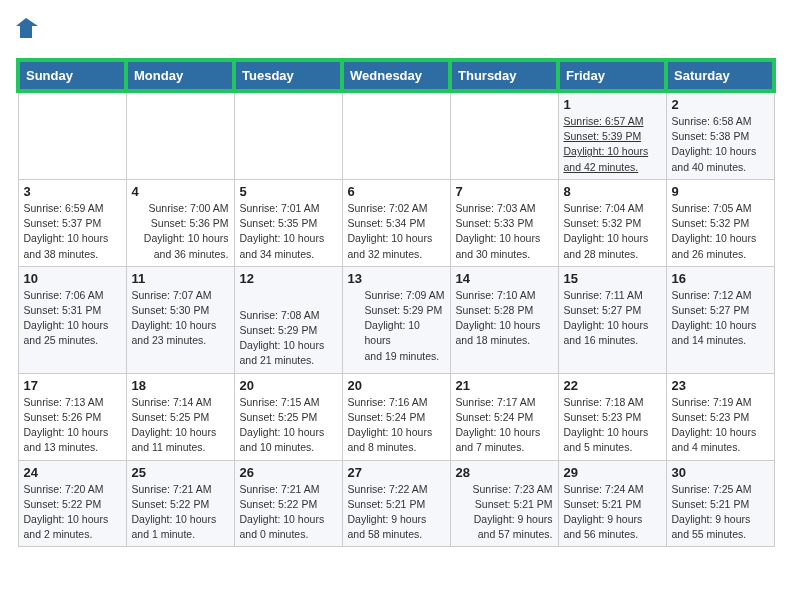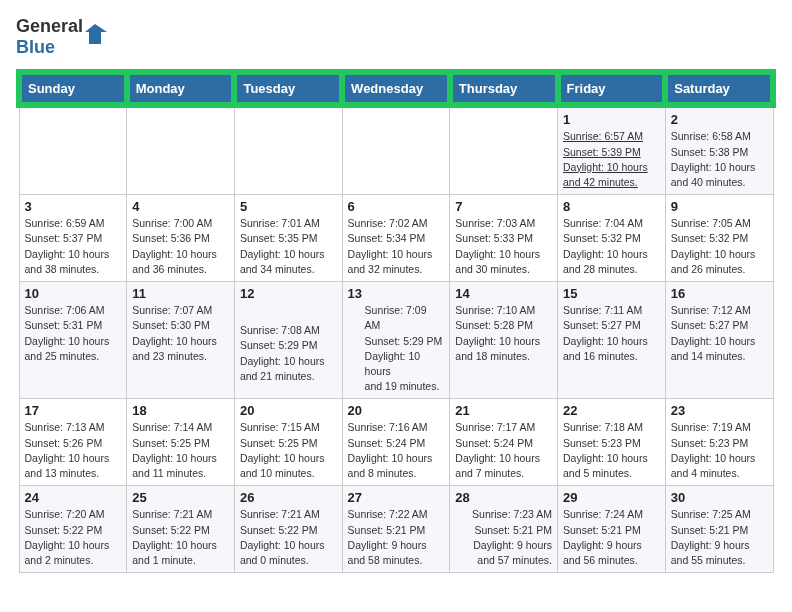--- a/index.html
+++ b/index.html
@@ -38,21 +38,21 @@
       border-collapse: collapse;
       table-layout: fixed;
     }
     thead th {
       background: #2e6da4;
       color: #fff;
       font-size: 13px;
       font-weight: bold;
       padding: 6px 6px;
       text-align: left;
-      border: 6px solid #22c55e;
+      border: 4px solid #22c55e;
     }
     tbody td {
       border: 1px solid #ccc;
       vertical-align: top;
       padding: 4px 5px;
       font-size: 11px;
       color: #333;
       height: 80px;
       background: #fff;
     }
@@ -74,23 +74,20 @@
     .empty {
       background: #fff !important;
     }
   </style>
 </head>
 <body>
 
 <div class="header">
   <div class="logo">
 <div style="display:flex;align-items:center;gap:2px;">
-  <div style="font-size:18px;font-weight:bold;color:#333;line-height:1.15;">
-    <span style="color:#333;">General</span><br><span style="color:#2e6da4;">Blue</span>
-  </div>
   <svg width="22" height="30" viewBox="0 0 22 30">
     <polygon points="10,2 22,10 16,10 16,22 4,22 4,10 0,10" fill="#2e6da4"></polygon>
   </svg>
 </div>
     </div>
   <div class="title-block">
     <div class="month-title"></div>
     <div class="location"></div>
   </div>
 </div>
@@ -132,21 +129,21 @@
       <tr>
         <td>
           <span class="day-num">3</span>
           <div class="day-info" style="white-space: pre-line;">Sunrise: 6:59 AM
 Sunset: 5:37 PM
 Daylight: 10 hours
 and 38 minutes.</div>
         </td>
         <td>
           <span class="day-num">4</span>
-          <div class="day-info" style="white-space: pre-line;">Sunrise: 7:00 AM
+          <div class="day-info" style="white-space: pre-line; text-align: right;">Sunrise: 7:00 AM
 Sunset: 5:36 PM
 Daylight: 10 hours
 and 36 minutes.</div>
         </td>
         <td>
           <span class="day-num">5</span>
           <div class="day-info" style="white-space: pre-line;">Sunrise: 7:01 AM
 Sunset: 5:35 PM
 Daylight: 10 hours
 and 34 minutes.</div>

